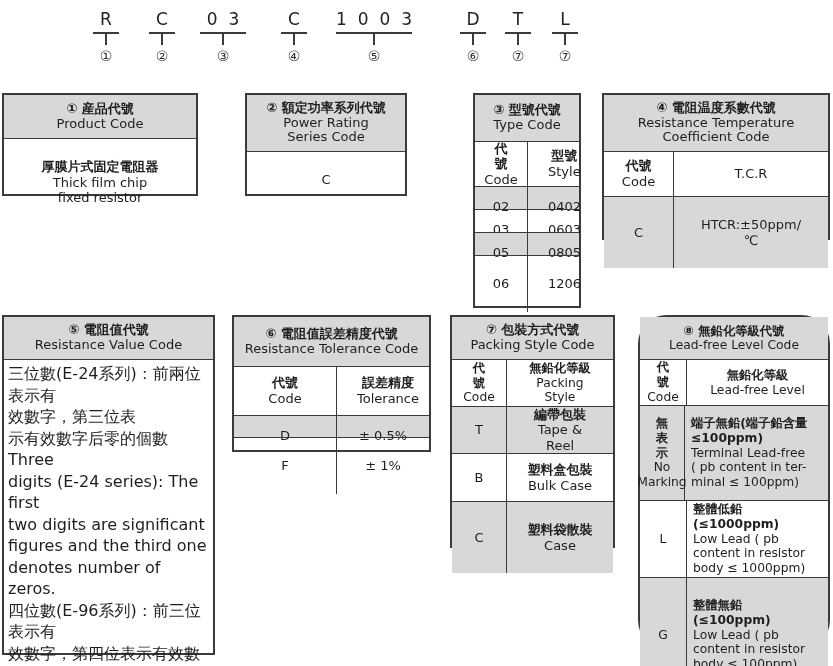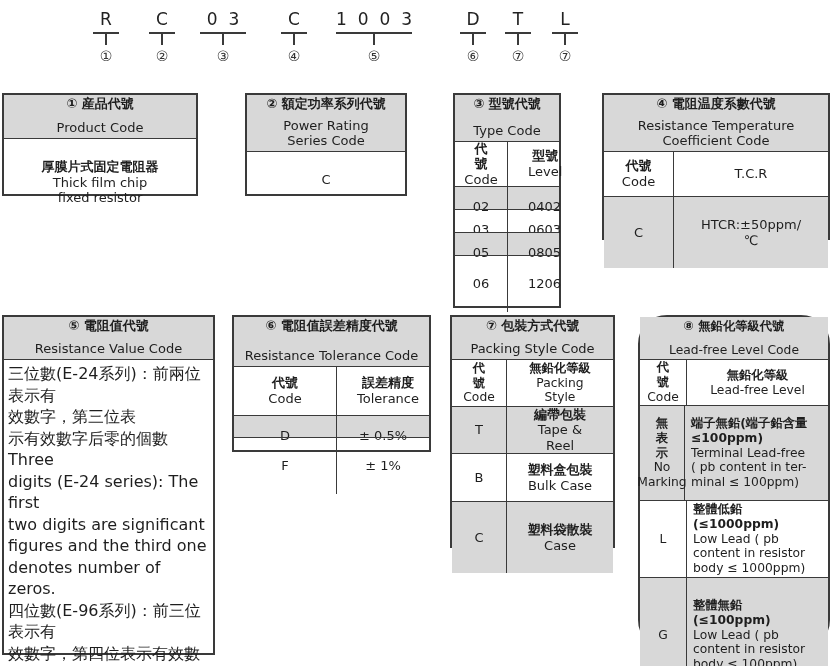--- a/index.html
+++ b/index.html
@@ -12,21 +12,21 @@
   
   .cg { position:absolute; top:8px; display:flex; flex-direction:column; align-items:center; color:#222; }
   .ct { font-size:17px; line-height:22px; height:22px; white-space:nowrap; }
   .ct.spread { letter-spacing:11px; padding-left:11px; }
   .cb { width:100%; height:0; border-top:2px solid #3a3a3a; margin-top:2px; }
   .cv { width:2px; height:11px; background:#3a3a3a; }
   .cn { font-size:14px; margin-top:3px; color:#333; }
   
   .tbl { position:absolute; border:2px solid #3a3a3a; background:#fff; display:flex;
          flex-direction:column; font-size:13px; text-align:center; }
-  .hdr { background:#d8d8d8; display:flex; flex-direction:column; justify-content:space-between;
+  .hdr { background:#d8d8d8; display:flex; flex-direction:column; justify-content:center;
          border-bottom:1px solid #3a3a3a; flex:0 0 auto; line-height:1.15; padding:2px 2px; }
   .row { display:flex; flex:0 0 auto; align-items:stretch; }
   .row.fill { flex:1 1 auto; }
   .row + .row { border-top:1px solid #3a3a3a; }
   .cell { display:flex; flex-direction:column; justify-content:center; align-items:center;
           flex:1 1 auto; line-height:1.2; padding:20px; }
   .c1 { flex:0 0 auto; border-right:1px solid #3a3a3a; }
   .g { background:#d8d8d8; }
   .zh { font-weight:bold; white-space:pre-line; }
   .en { font-weight:normal; white-space:pre-line; }
@@ -107,33 +107,33 @@
     <div class="hdr" style="height:57px">
       <div class="zh">② 額定功率系列代號</div>
       <div class="en">Power Rating
 Series Code</div>
     </div>
     <div class="row fill">
       <div class="cell">C</div>
     </div>
   </div>
 
-  <div class="tbl" style="left:453px;top:93px;width:108px;height:215px">
+  <div class="tbl" style="left:473px;top:93px;width:108px;height:215px">
     <div class="hdr" style="height:47px">
       <div class="zh">③ 型號代號</div>
       <div class="en">Type Code</div>
     </div>
     <div class="row" style="height:44px">
       <div class="cell c1" style="width:53px">
         <div class="zh">代號</div>
         <div class="en">Code</div>
       </div>
       <div class="cell">
         <div class="zh">型號</div>
-        <div class="en">Level</div>
+        <div class="en">Style</div>
       </div>
     </div>
     <div class="row g" style="height:23px">
       <div class="cell c1" style="width:53px">02</div>
       <div class="cell">0402</div>
     </div>
     <div class="row" style="height:23px">
       <div class="cell c1" style="width:53px">03</div>
       <div class="cell">0603</div>
     </div>

